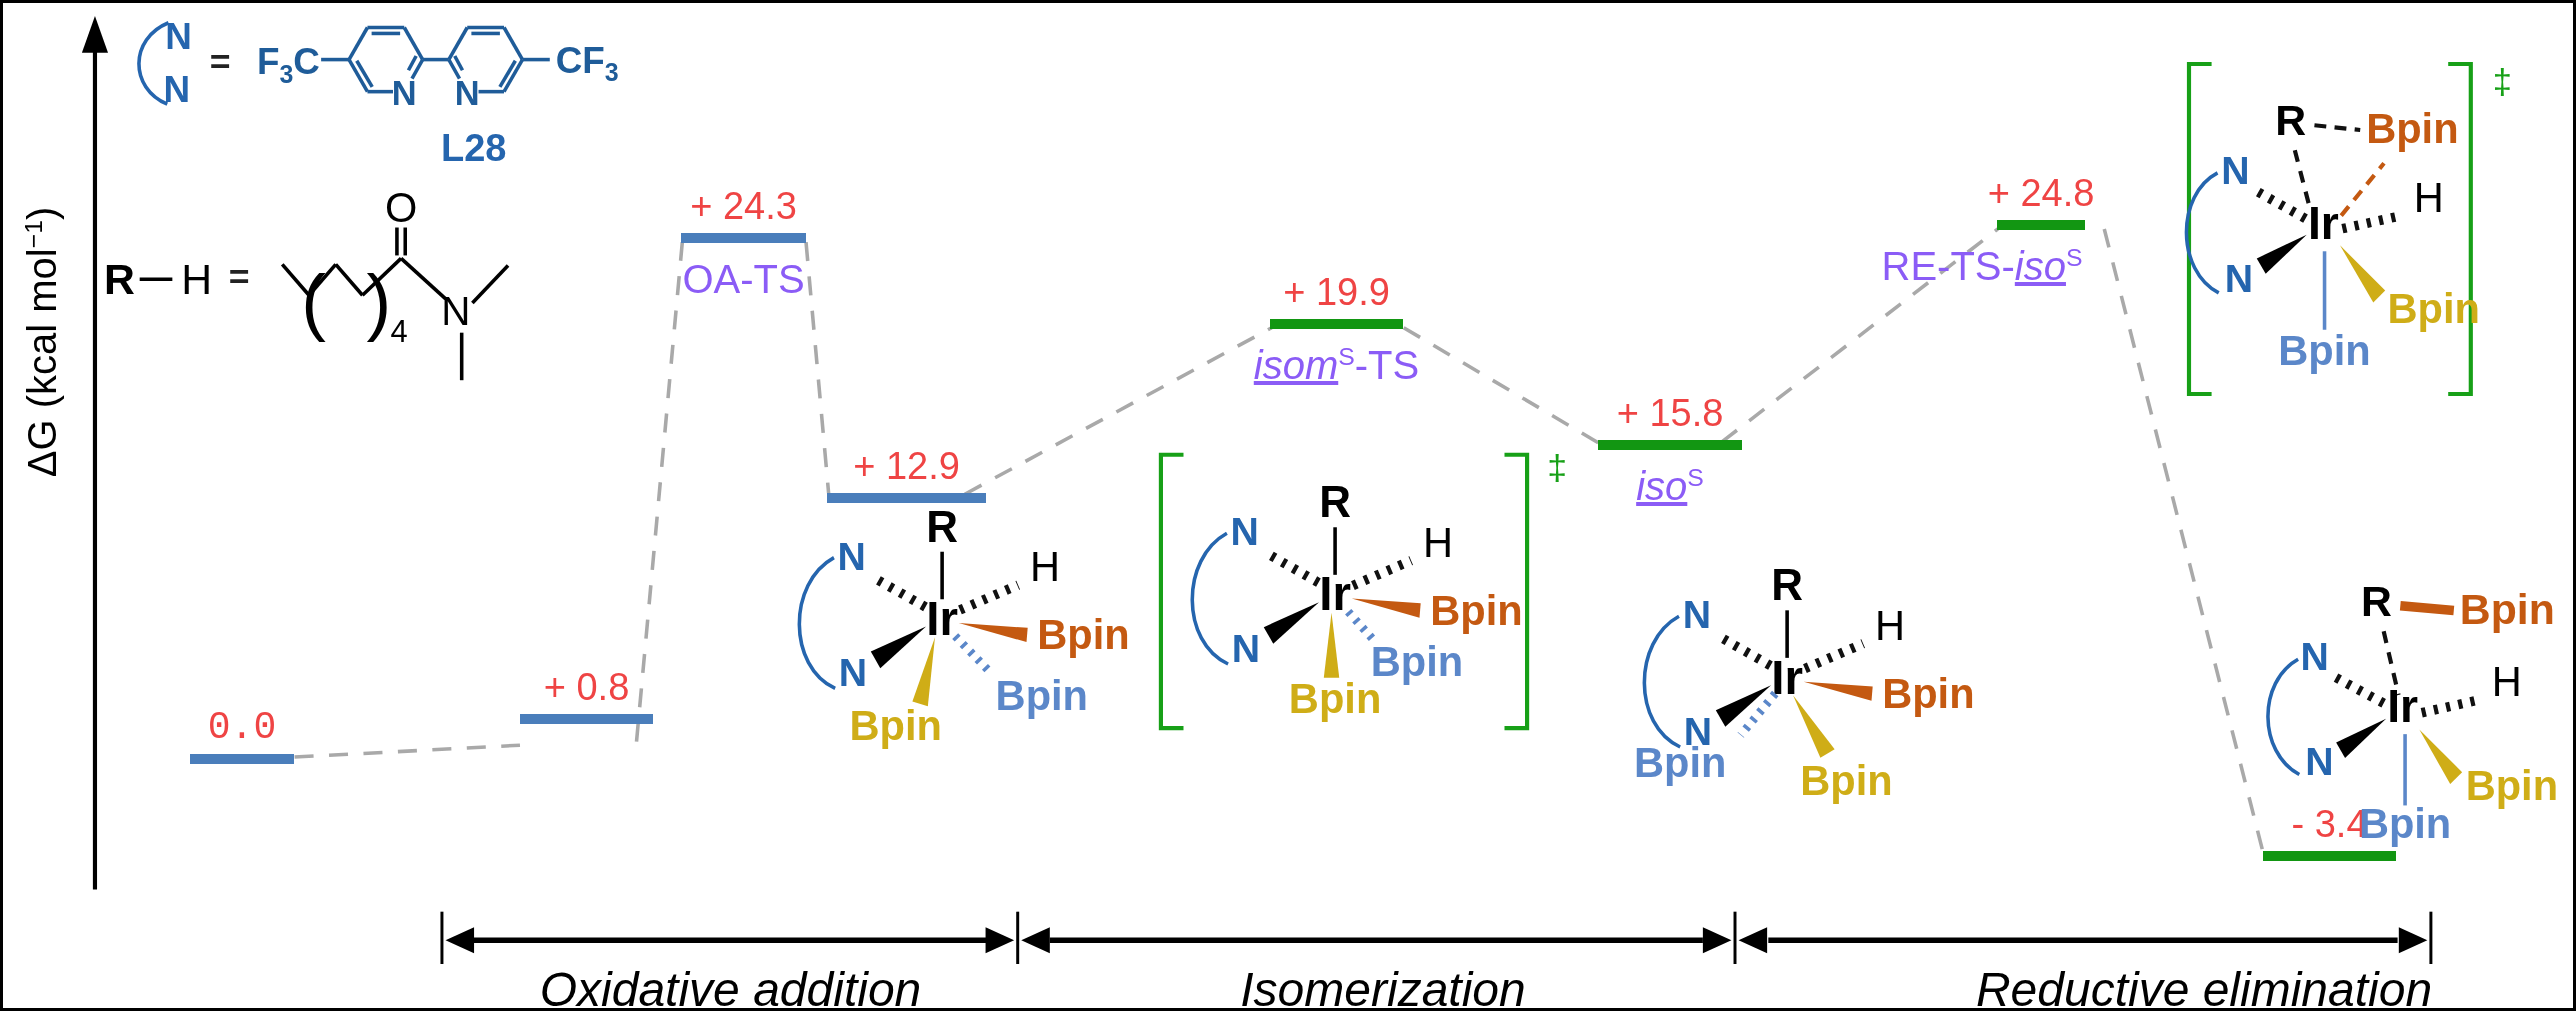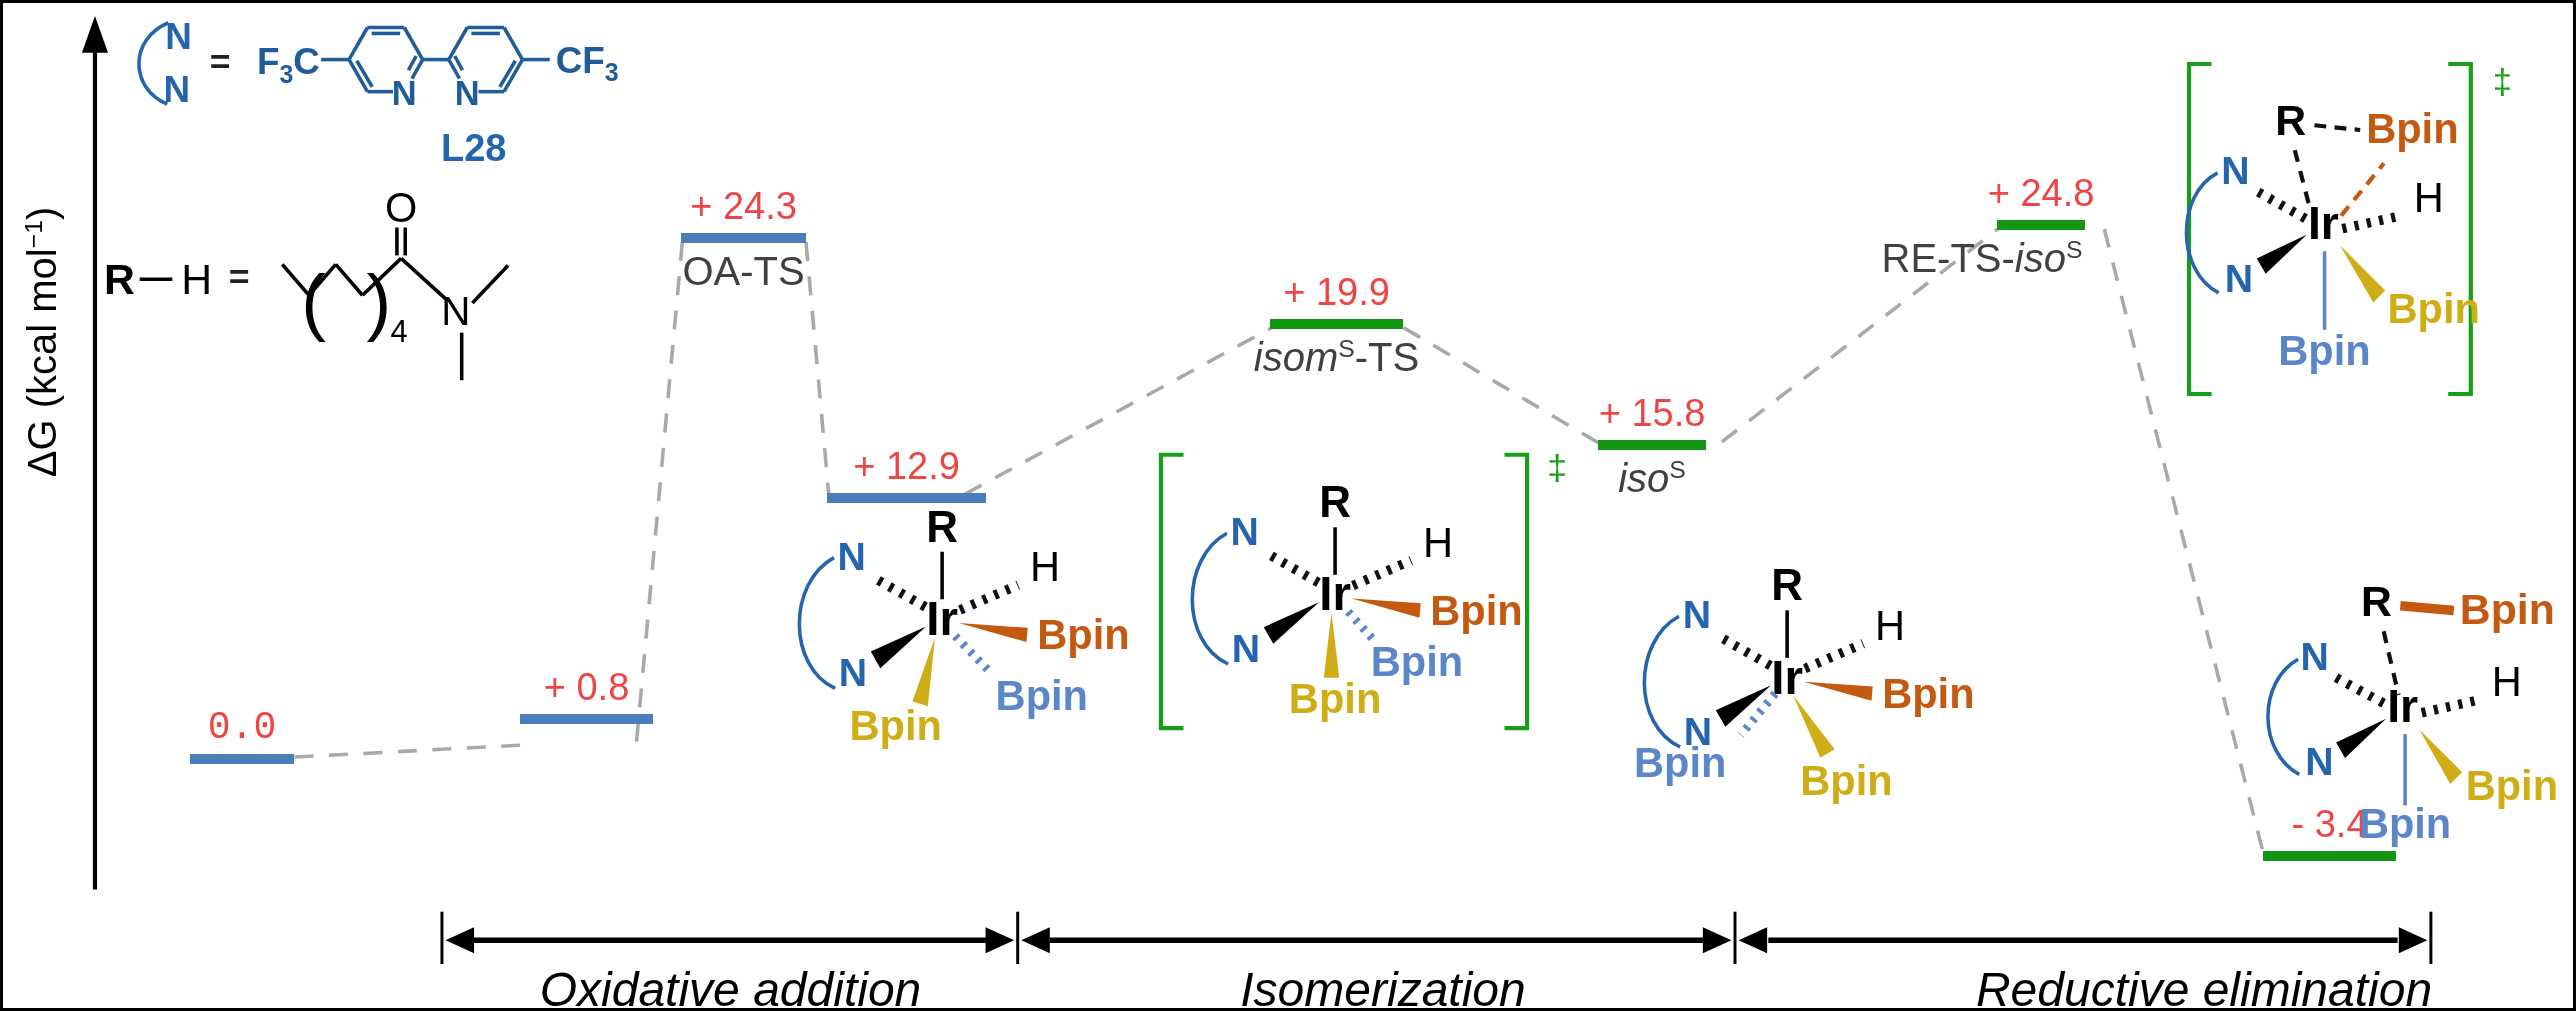--- a/index.html
+++ b/index.html
@@ -15,25 +15,25 @@
   
   .level{position:absolute;}
   .lv-bar{height:9.5px;width:100%;}
   .bar-blue{background:#4a7ebb;}
   .bar-green{background:#129612;}
   .lv-value{
     position:absolute;bottom:14.3px;left:50%;transform:translateX(-50%);
     font-size:38px;white-space:nowrap;color:#ef4444;
   }
   .lv-label{
-    position:absolute;top:16px;left:50%;transform:translateX(-50%);
-    font-size:40px;white-space:nowrap;color:#404040;
+    position:absolute;top:24px;left:50%;transform:translateX(-50%);
+    font-size:40px;white-space:nowrap;color:#8b5cf6;
   }
   .lv-label.shift-left{transform:translateX(calc(-50% - 59px));}
-  .lv-label i{font-style:italic;}
+  .lv-label i{font-style:italic;text-decoration:underline;}
   .sup{font-size:62%;vertical-align:super;}
 
   
   .yaxis-label{
     position:absolute;left:-164px;top:312px;width:416px;height:54px;
     transform:rotate(-90deg);text-align:center;font-size:40px;white-space:nowrap;
   }
 
   
   .phase-label{
@@ -84,21 +84,21 @@
     <div class="lv-value">+ 12.9</div>
     <div class="lv-bar bar-blue"></div>
   </div>
 
   <div class="level" style="left:1267px;top:316px;width:133px;">
     <div class="lv-value">+ 19.9</div>
     <div class="lv-bar bar-green"></div>
     <div class="lv-label"><i>isom</i><span class="sup">S</span><span>-TS</span></div>
   </div>
 
-  <div class="level" style="left:1595px;top:437px;width:108px;">
+  <div class="level" style="left:1595px;top:437px;width:144px;">
     <div class="lv-value">+ 15.8</div>
     <div class="lv-bar bar-green"></div>
     <div class="lv-label"><i>iso</i><span class="sup">S</span></div>
   </div>
 
   <div class="level" style="left:1994px;top:217px;width:88px;">
     <div class="lv-value">+ 24.8</div>
     <div class="lv-bar bar-green"></div>
     <div class="lv-label shift-left"><span>RE-TS-</span><i>iso</i><span class="sup">S</span></div>
   </div>

